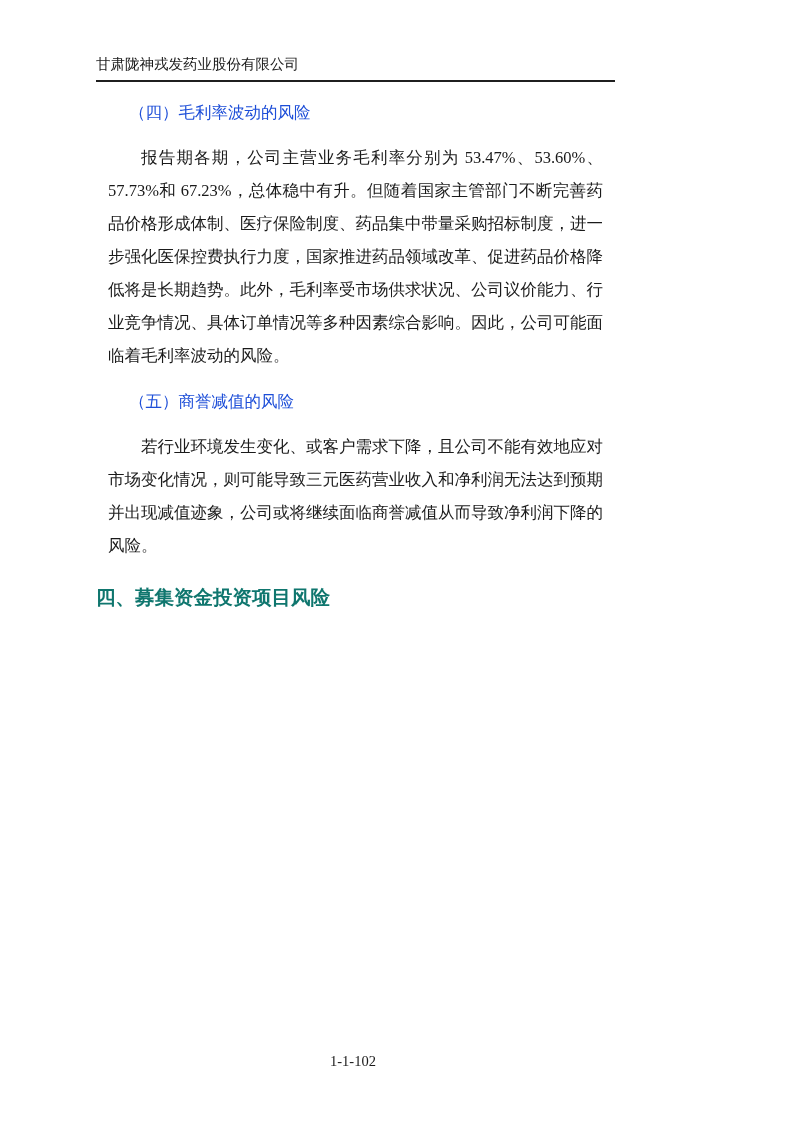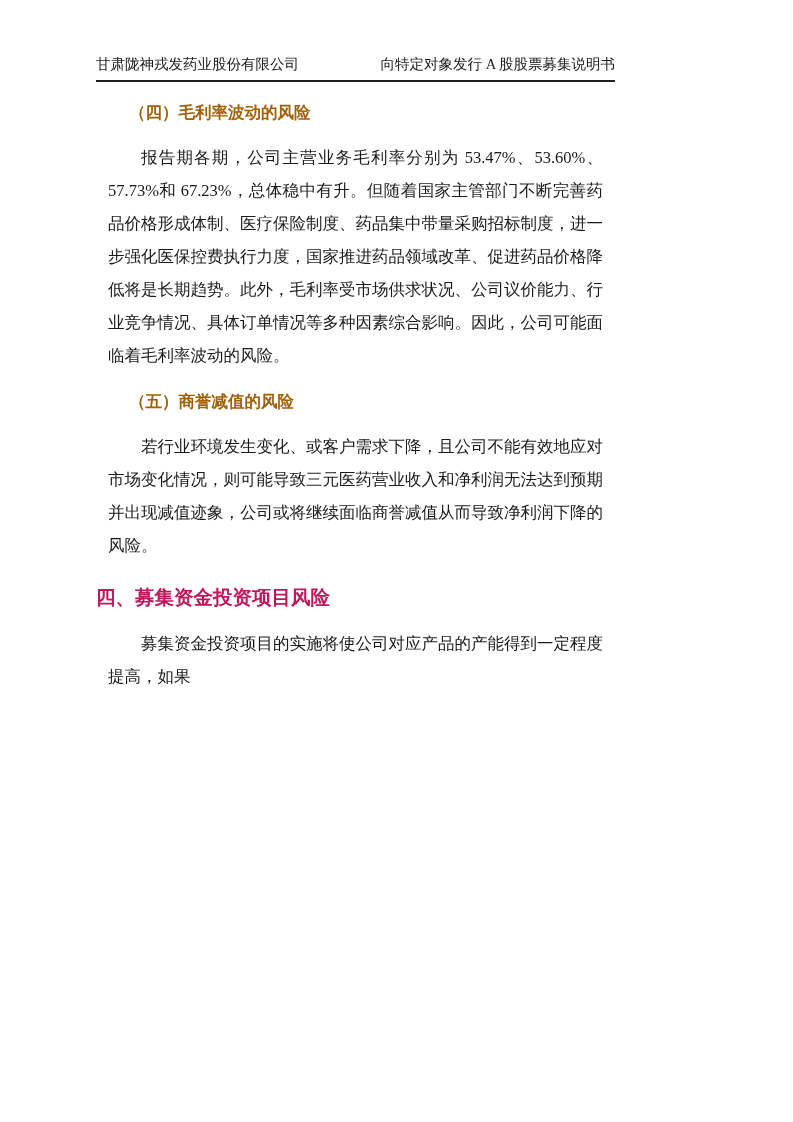--- a/index.html
+++ b/index.html
@@ -38,59 +38,60 @@
     text-indent: 2em;
   }
   .h2 {
     font-family: "Liberation Sans", "DejaVu Sans", sans-serif;
     font-weight: bold;
     font-size: 19.5px;
     line-height: 36px;
     margin: 17px 0 9px 0;
     text-indent: 0;
     text-align: left;
-    color: #be185d;
+    color: #0f766e;
   }
   .h3 {
     font-family: "Liberation Sans", "DejaVu Sans", sans-serif;
-    font-weight: bold;
+    font-weight: normal;
     font-size: 16.5px;
     line-height: 33px;
     margin: 13px 0 7px 0;
     text-indent: 2em;
     text-align: left;
-    color: #a16207;
+    color: #1d4ed8;
   }
   .footer {
     position: absolute;
     left: 0;
     right: 0;
     bottom: 52px;
     text-align: center;
     font-size: 14.5px;
     color: #1a1a1a;
   }
 </style>
 </head>
 <body>
 
 <div class="page">
 
   <header class="header">
     <span>甘肃陇神戎发药业股份有限公司</span>
-    <span>向特定对象发行 A 股股票募集说明书</span>
   </header>
 
   <main class="content">
     <h3 class="h3">（四）毛利率波动的风险</h3>
     <p>报告期各期，公司主营业务毛利率分别为 53.47%、53.60%、57.73%和 67.23%，总体稳中有升。但随着国家主管部门不断完善药品价格形成体制、医疗保险制度、药品集中带量采购招标制度，进一步强化医保控费执行力度，国家推进药品领域改革、促进药品价格降低将是长期趋势。此外，毛利率受市场供求状况、公司议价能力、行业竞争情况、具体订单情况等多种因素综合影响。因此，公司可能面临着毛利率波动的风险。</p>
 
     <h3 class="h3">（五）商誉减值的风险</h3>
     <p>若行业环境发生变化、或客户需求下降，且公司不能有效地应对市场变化情况，则可能导致三元医药营业收入和净利润无法达到预期并出现减值迹象，公司或将继续面临商誉减值从而导致净利润下降的风险。</p>
 
     <h2 class="h2">四、募集资金投资项目风险</h2>
 
 
-    <p>募集资金投资项目的实施将使公司对应产品的产能得到一定程度提高，如果</p>
   </main>
 
+  <footer class="footer">
+    <span>1-1-102</span>
+  </footer>
 
 </div>
 
 </body></html>

